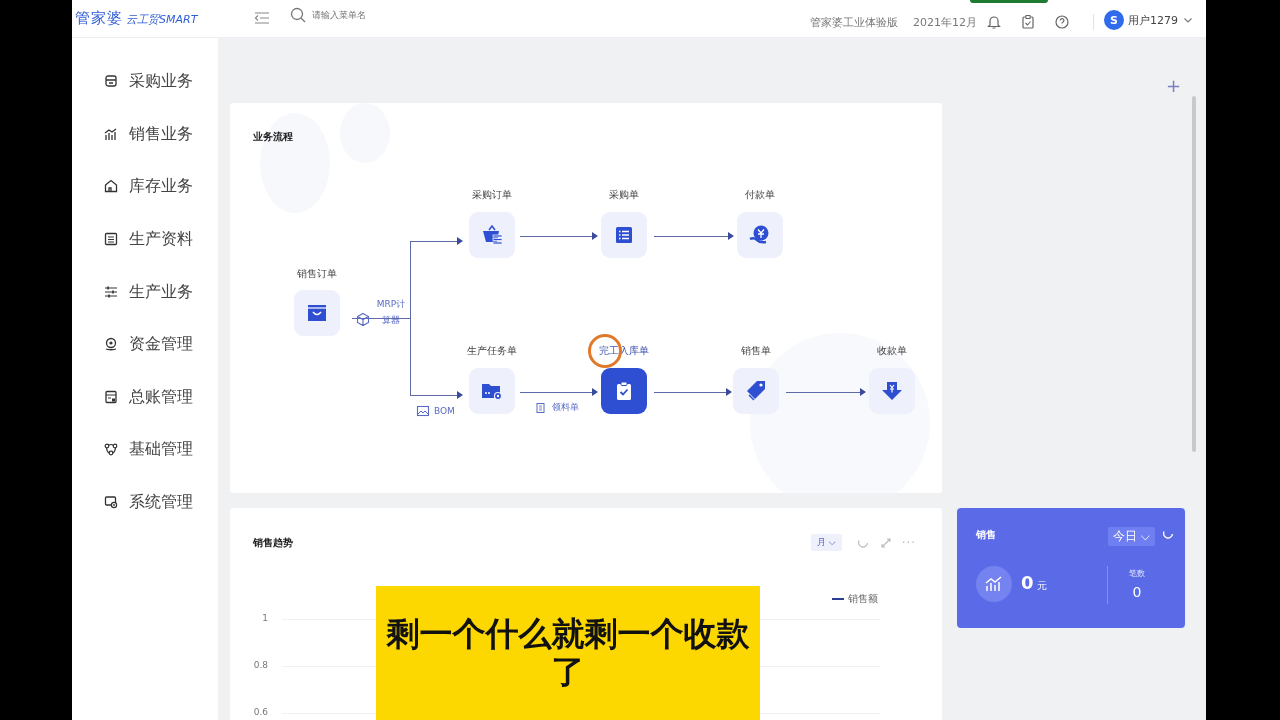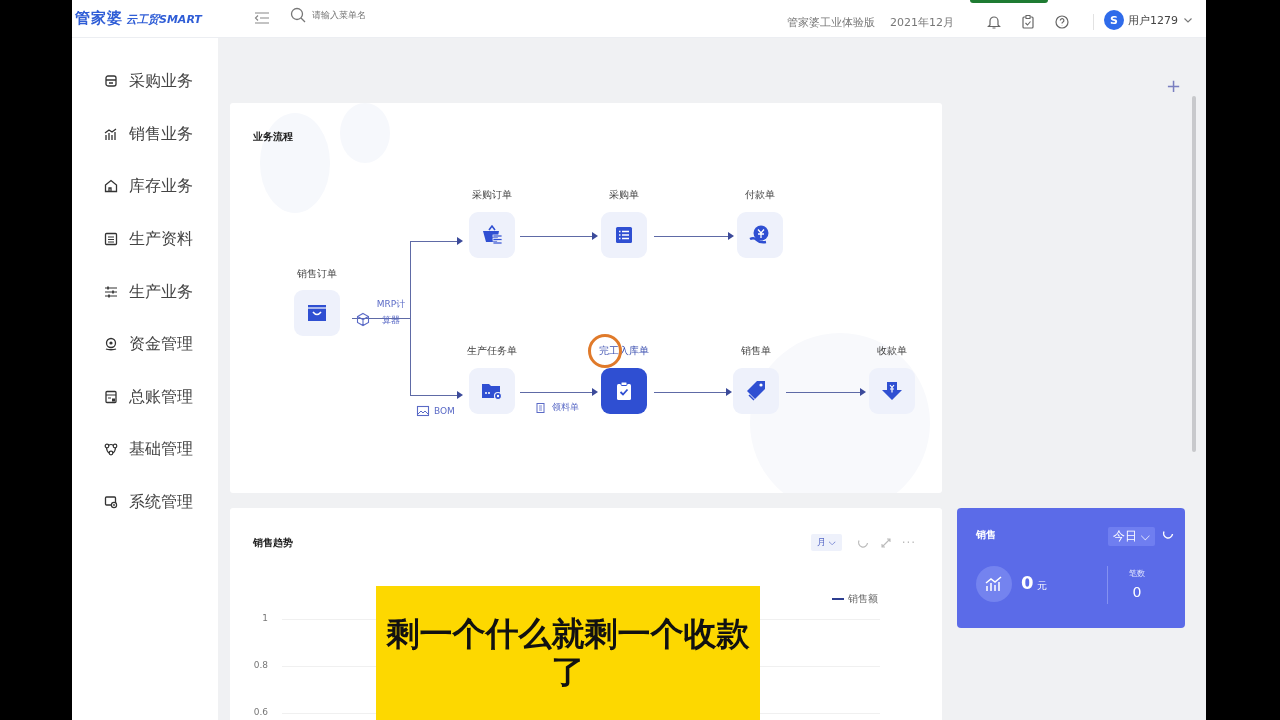--- a/index.html
+++ b/index.html
@@ -1,19 +1,19 @@
 <!DOCTYPE html>
 <html><head>
 <meta charset="utf-8">
 <style>
 *{box-sizing:border-box;margin:0;padding:0;}
 html,body{width:1280px;height:720px;overflow:hidden;background:#000;font-family:"DejaVu Sans","Liberation Sans",sans-serif;}
 #screen{position:absolute;left:72px;top:0;width:1134px;height:720px;background:#f0f1f3;overflow:hidden;}
 #topbar{position:absolute;left:0;top:0;width:1134px;height:38px;background:#fff;border-bottom:1px solid #eceef2;}
-.logo{position:absolute;left:3px;top:9px;font-size:15px;font-weight:bold;color:#2f5dd6;letter-spacing:1px;}
+.logo{position:absolute;left:3px;top:9px;font-size:15px;font-weight:normal;color:#2f5dd6;letter-spacing:1px;}
 .logo .sub{font-size:11px;font-style:italic;letter-spacing:0;margin-left:3px;}
 .menu-toggle{position:absolute;left:182px;top:10px;width:16px;height:16px;}
 .search{position:absolute;left:218px;top:7px;display:flex;align-items:center;justify-content:space-between;}
 .search input{border:none;outline:none;font-size:9px;color:#bbb;width:160px;margin-left:6px;background:transparent;}
 .top-right{position:absolute;right:12px;top:0;height:30px;display:flex;align-items:flex-end;font-size:11px;color:#777;}
 .top-right .txt{margin-right:15px;}
 .top-right .ico{width:16px;height:16px;margin:0 9px;}
 .top-right .sep{width:1px;height:16px;background:#e2e2e2;margin:0 10px 0 14px;}
 .user{display:flex;align-items:center;color:#444;font-size:11px;}
 .user .av{width:20px;height:20px;border-radius:50%;background:#2f6bea;margin-right:4px;display:flex;align-items:center;justify-content:center;color:#fff;font-size:11px;font-weight:bold;}
@@ -68,21 +68,21 @@
       </svg>
     <div class="search">
       <svg width="16" height="16" viewBox="0 0 16 16">
           <circle cx="7" cy="7" r="5.5" stroke="#777" stroke-width="1.3" fill="none"></circle>
           <path d="M11 11l4 4" stroke="#777" stroke-width="1.3"></path>
         </svg>
       <input type="text" placeholder="请输入菜单名" style="">
     </div>
     <div class="top-right">
       <span class="txt">管家婆工业体验版</span>
-      <span class="txt" style="margin-right:23px">2021年12月</span>
+      <span class="txt" style="margin-right:0">2021年12月</span>
       <svg class="ico" viewBox="0 0 16 16">
           <path d="M4 11V7a4 4 0 018 0v4l1.5 1.5h-11zM6.5 14h3" stroke="#666" stroke-width="1.2" fill="none"></path>
         </svg>
       <svg class="ico" viewBox="0 0 16 16">
           <rect x="3" y="3" width="10" height="11" rx="1" stroke="#666" stroke-width="1.2" fill="none"></rect>
           <rect x="6" y="1.5" width="4" height="3" stroke="#666" stroke-width="1" fill="#fff"></rect>
           <path d="M5.5 9l2 2 3-3.5" stroke="#666" stroke-width="1.1" fill="none"></path>
         </svg>
       <svg class="ico" viewBox="0 0 16 16">
           <circle cx="8" cy="8" r="6" stroke="#666" stroke-width="1.2" fill="none"></circle>

